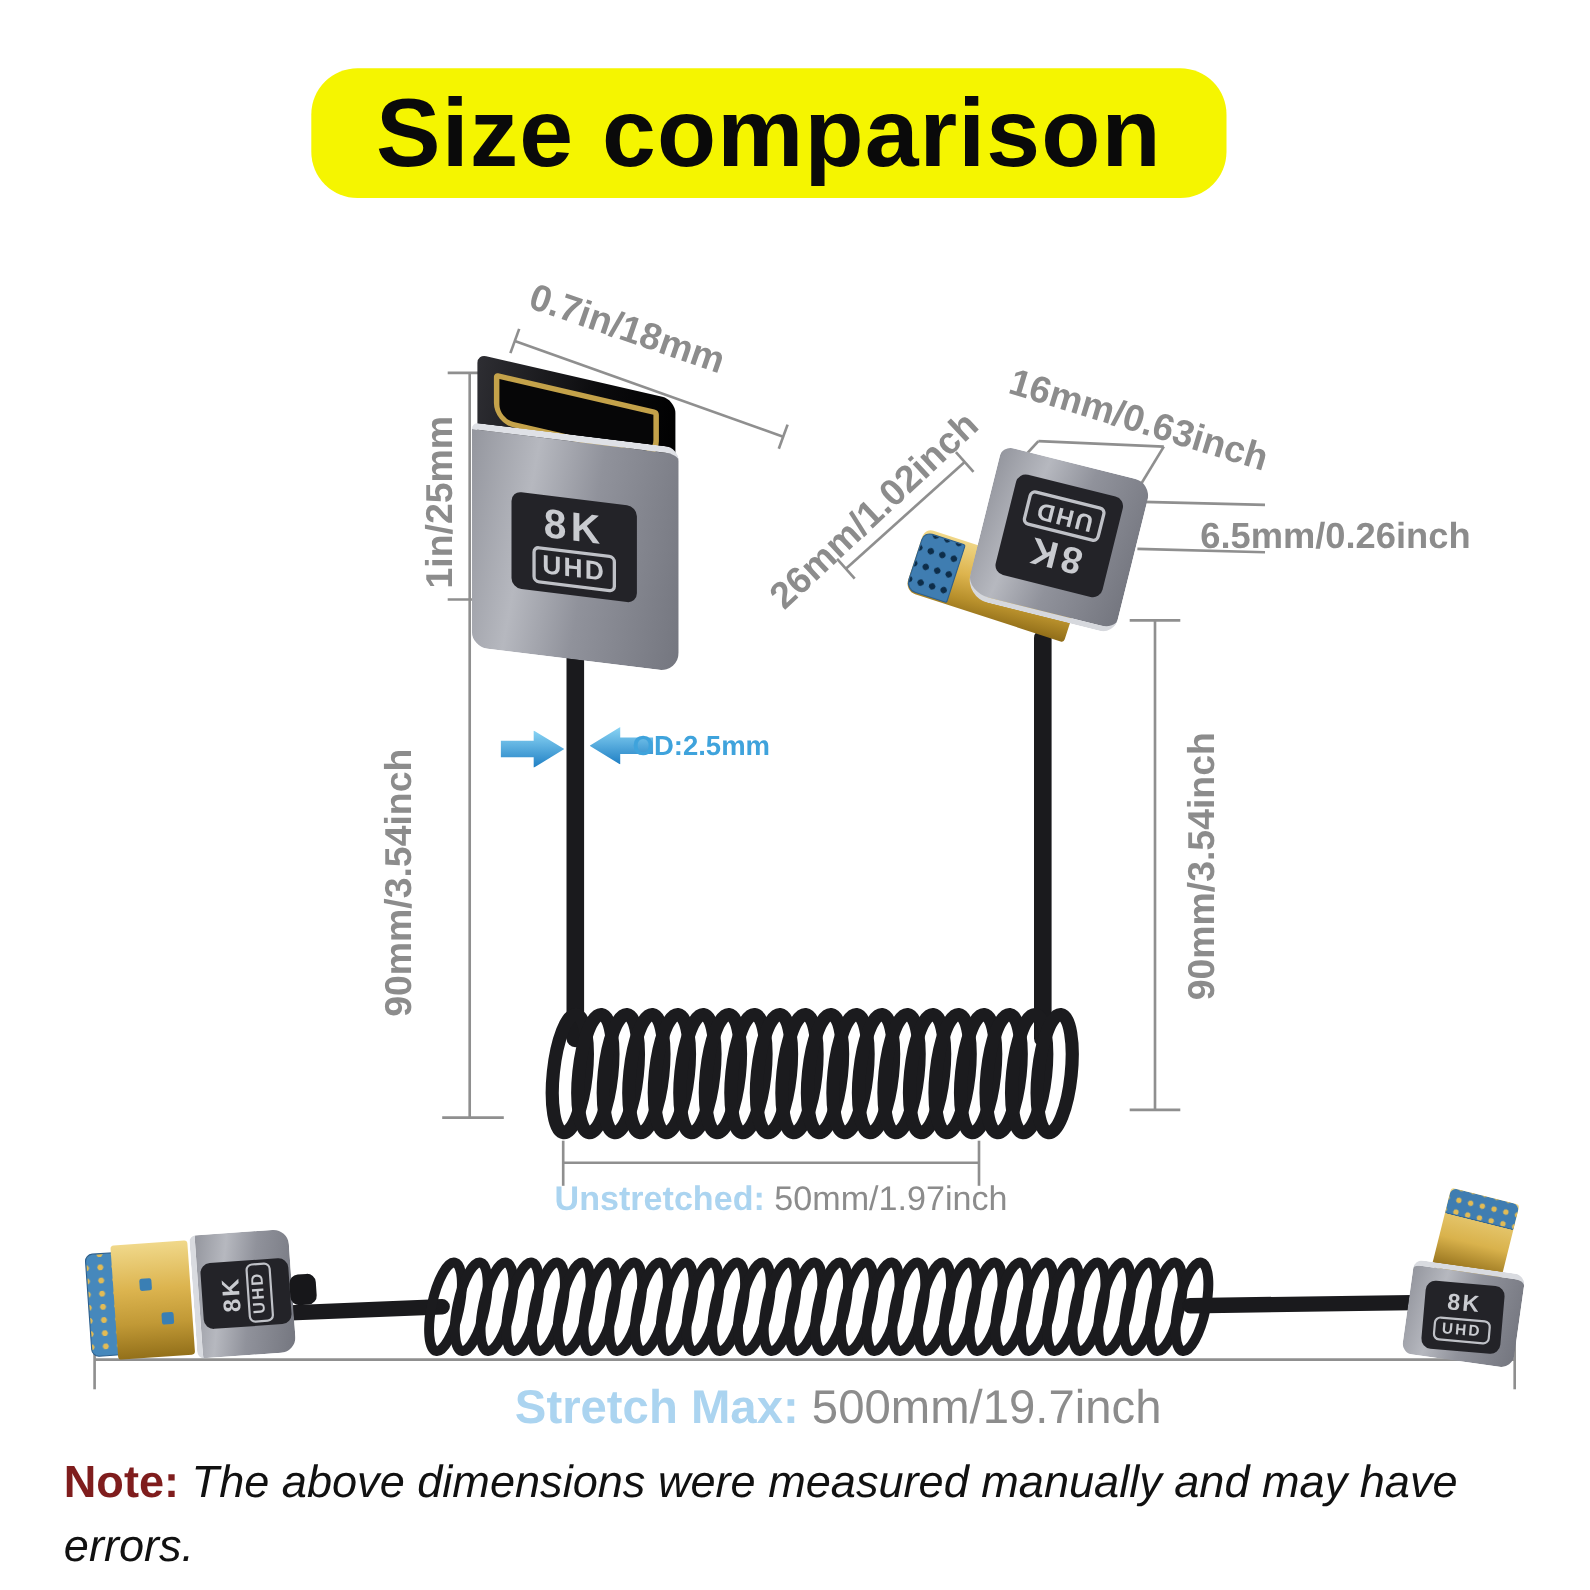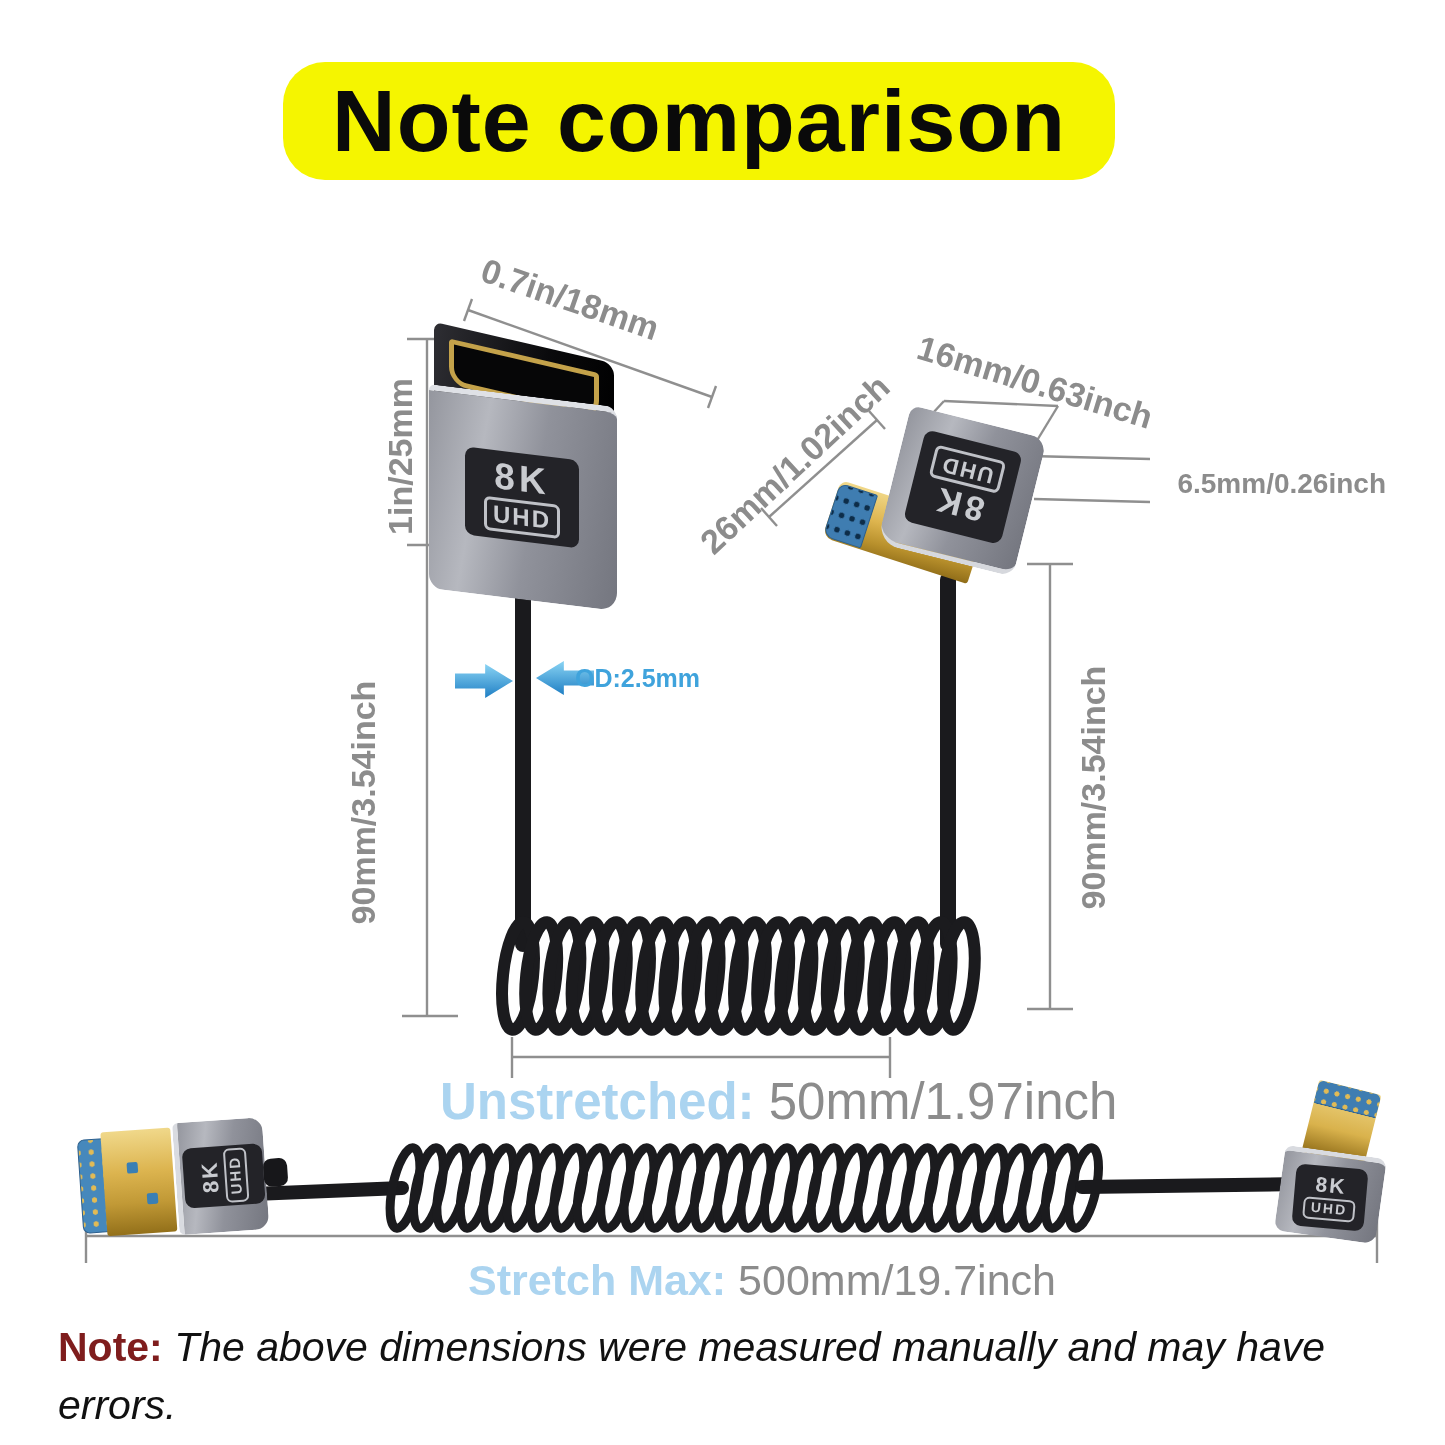--- a/index.html
+++ b/index.html
@@ -61,21 +61,21 @@
           background-image:radial-gradient(circle,#0d2d49 2.6px,rgba(0,0,0,0) 3.2px);
           background-size:11px 15px;background-position:5px 7px;}
   .m-body{position:absolute;left:64px;top:24px;width:140px;height:142px;transform:rotate(14deg);
           border-bottom:5px solid #d6d8dd;border-radius:10px 16px 14px 22px;box-sizing:border-box;}
   .m-badge{position:absolute;left:20px;top:20px;width:100px;height:94px;transform:rotate(180deg);}
   .m-badge .b8k{font-size:34px;}
   .m-badge .buhd{font-size:22px;}
 
   
   .caption{position:absolute;text-align:center;white-space:nowrap;}
-  .cap-un{left:440px;top:1072px;width:540px;font-size:51px;}
+  .cap-un{left:440px;top:1072px;width:540px;font-size:31px;}
   .cap-st{left:382px;top:1256px;width:760px;font-size:43px;}
   .cap-blue{color:#abd4f0;font-weight:700;}
   .cap-val{color:#8c8c8c;font-weight:500;}
 
   
   .bl{position:absolute;left:80px;top:1130px;width:210px;height:112px;transform:rotate(-4deg);
       transform-origin:0 50%;}
   .bl-face{position:absolute;left:0;top:10px;width:26px;height:92px;border-radius:7px 2px 2px 7px;
            background-color:#4688bc;border:1px solid #2c5f8d;
            background-image:radial-gradient(circle,#e2bb55 2.4px,rgba(0,0,0,0) 3px);
@@ -205,30 +205,30 @@
         <ellipse cx="990" cy="1188" rx="12.5" ry="41" stroke-width="9" transform="rotate(12 990 1188)"></ellipse>
         <ellipse cx="1013.4" cy="1188" rx="12.5" ry="41" stroke-width="9" transform="rotate(12 1013.4 1188)"></ellipse>
         <ellipse cx="1036.8" cy="1188" rx="12.5" ry="41" stroke-width="9" transform="rotate(12 1036.8 1188)"></ellipse>
         <ellipse cx="1060.1999999999998" cy="1188" rx="12.5" ry="41" stroke-width="9" transform="rotate(12 1060.1999999999998 1188)"></ellipse>
         <ellipse cx="1083.6" cy="1188" rx="12.5" ry="41" stroke-width="9" transform="rotate(12 1083.6 1188)"></ellipse>
       </g>
     <path class="cable" d="M1082 1187 L1300 1184" stroke-width="14"></path>
   </svg>
 
   <div class="banner">
-    <span>Note comparison</span>
+    <span>Size comparison</span>
   </div>
 
   <div class="dim rot19" style="left:425px;top:280px;width:290px;">0.7in/18mm</div>
   <div class="dim rotm90" style="left:300px;top:437px;width:200px;">1in/25mm</div>
   <div class="dim rotm90" style="left:213px;top:783px;width:300px;">90mm/3.54inch</div>
   <div class="dim rotm90" style="left:943px;top:768px;width:300px;">90mm/3.54inch</div>
   <div class="dim rot17" style="left:900px;top:363px;width:270px;">16mm/0.63inch</div>
   <div class="dim rotm43" style="left:670px;top:445px;width:250px;">26mm/1.02inch</div>
-  <div class="dim" style="left:1086px;top:468px;width:300px;font-size:28px;text-align:right;">6.5mm/0.26inch</div>
+  <div class="dim" style="left:1064px;top:468px;width:300px;font-size:33px;text-align:center;">6.5mm/0.26inch</div>
 
   <div class="female">
     <div class="f-port">
       <div class="f-open"></div>
     </div>
     <div class="f-body metal">
       <div class="f-badge badge">
         <span class="b8k">8K</span>
         <span class="buhd">UHD</span>
       </div>

